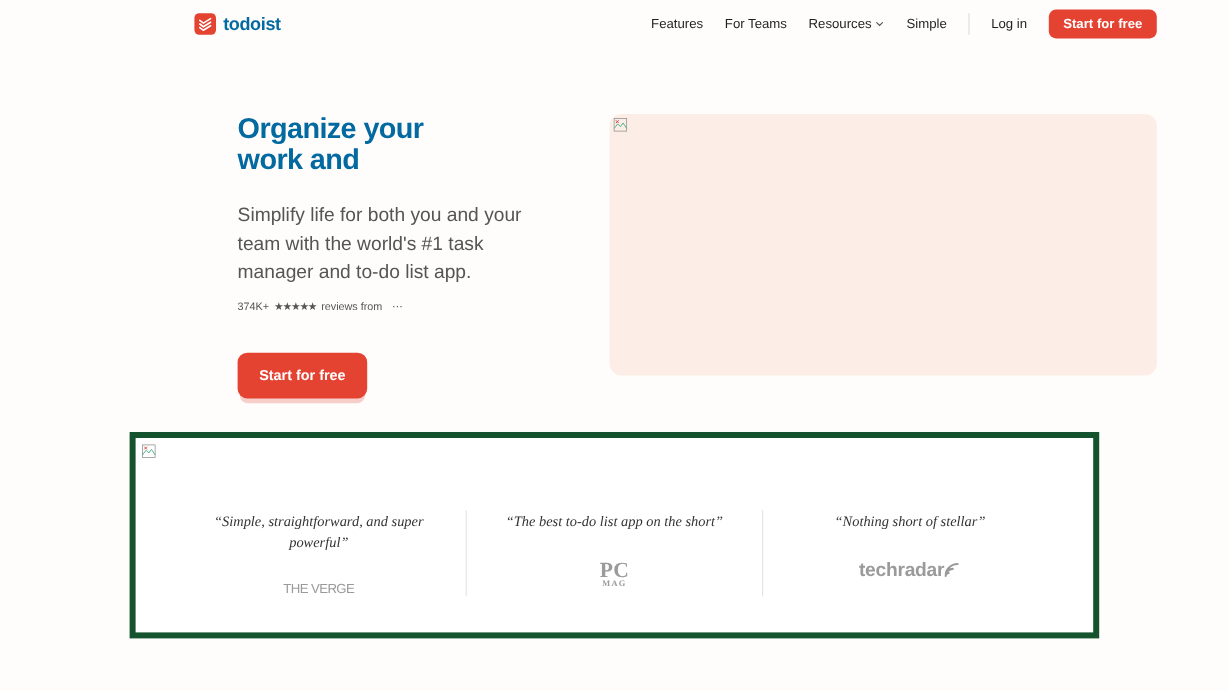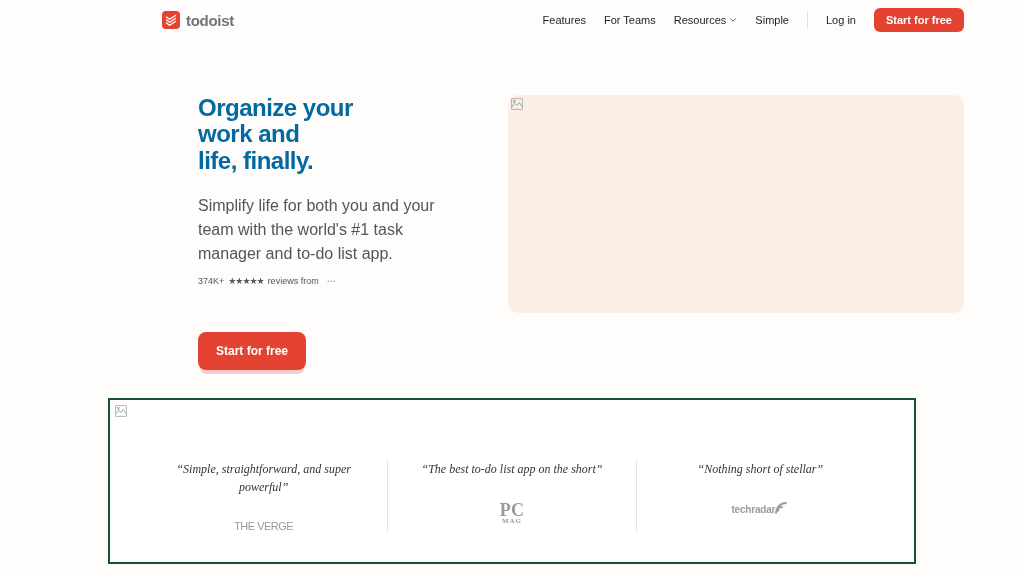--- a/index.html
+++ b/index.html
@@ -20,21 +20,21 @@
     height: 40px;
   }
   .nav-left { display: flex; align-items: center; gap: 6px; }
   .logo-icon {
     width: 18px; height: 18px;
     background: #e44332;
     border-radius: 4px;
     display: inline-flex; align-items: center; justify-content: center;
   }
   .logo-icon svg { width: 12px; height: 12px; }
-  .logo-text { color: #737373; font-weight: 700; font-size: 15px; letter-spacing: -0.3px; }
+  .logo-text { color: #0369a1; font-weight: 700; font-size: 15px; letter-spacing: -0.3px; }
   .nav-right { display: flex; align-items: center; gap: 18px; }
   .nav-link { font-size: 11px; color: #1f1f1f; cursor: pointer; display: flex; align-items: center; gap: 3px; }
   .nav-divider { width: 1px; height: 18px; background: #e0e0e0; }
   .btn-primary {
     background: #e44332;
     color: #fff;
     font-size: 11px;
     font-weight: 600;
     padding: 6px 12px;
     border-radius: 6px;
@@ -60,21 +60,21 @@
     font-size: 16px;
     color: #555;
     line-height: 1.5;
     margin-bottom: 10px;
     max-width: 260px;
   }
   .hero-reviews {
     font-size: 9px;
     color: #555;
     display: flex; align-items: center; gap: 4px;
-    margin-bottom: 46px;
+    margin-bottom: 34px;
   }
   .btn-hero {
     background: #e44332;
     color: #fff;
     font-size: 12px;
     font-weight: 700;
     padding: 12px 18px;
     border-radius: 8px;
     cursor: pointer;
     border: none;
@@ -89,21 +89,21 @@
   }
   .broken-img {
     position: absolute;
     top: 3px; left: 3px;
     width: 12px; height: 12px;
   }
   
   .testimonials {
     margin: 28px 108px 0 108px;
     background: #fff;
-    border: 2px solid #14532d;
+    border: 5px solid #14532d;
     position: relative;
     padding: 60px 30px 30px 30px;
   }
   .testimonials .broken-img { top: 5px; left: 5px; }
   .test-row {
     display: flex;
     justify-content: center;
   }
   .test-item {
     flex: 1;
@@ -121,21 +121,21 @@
     margin-bottom: 24px;
   }
   .test-logo {
     color: #9a9a9a;
     font-size: 11px;
     font-weight: 700;
     letter-spacing: 0.3px;
   }
   .test-logo.verge { font-family: Arial, sans-serif; font-weight: 400; font-size: 11px; letter-spacing: -0.5px; }
   .test-logo.pcmag { font-family: Georgia, serif; font-size: 9px; line-height: 0.9; }
-  .test-logo.techradar { font-weight: 600; font-size: 10px; letter-spacing: -0.2px; }
+  .test-logo.techradar { font-weight: 600; font-size: 16px; letter-spacing: -0.2px; }
   .test-logo.techradar .rad { display:inline-block; }
   .chevron { width: 8px; height: 8px; }
   .stars { letter-spacing: -1px; }
   .platform-icons { font-size: 9px; }
 </style>
 </head>
 <body>
 
 <div class="nav">
   <div class="nav-left">
@@ -160,21 +160,20 @@
     <span class="nav-link">Log in</span>
     <button class="btn-primary">Start for free</button>
   </div>
 </div>
 
 <div class="hero">
   <div class="hero-left">
     <h1 class="hero-title">
       <span>Organize your</span><br>
       <span>work and</span><br>
-      <span>life, finally.</span>
     </h1>
     <p class="hero-sub">Simplify life for both you and your team with the world's #1 task manager and to-do list app.</p>
     <div class="hero-reviews">
       <span>374K+</span>
       <span class="stars">★★★★★</span>
       <span>reviews from</span>
       <span class="platform-icons"></span>
       <span class="platform-icons">⋯</span>
     </div>
     <button class="btn-hero">Start for free</button>

